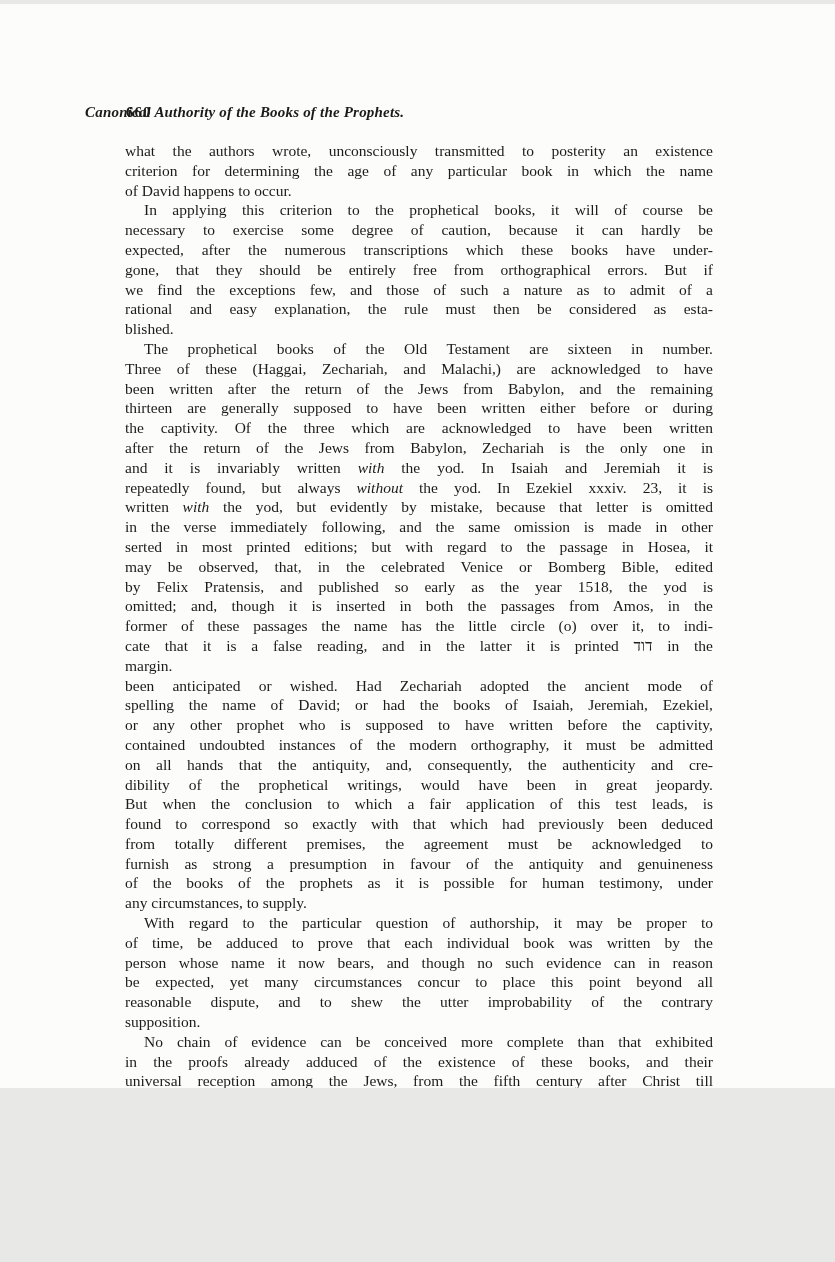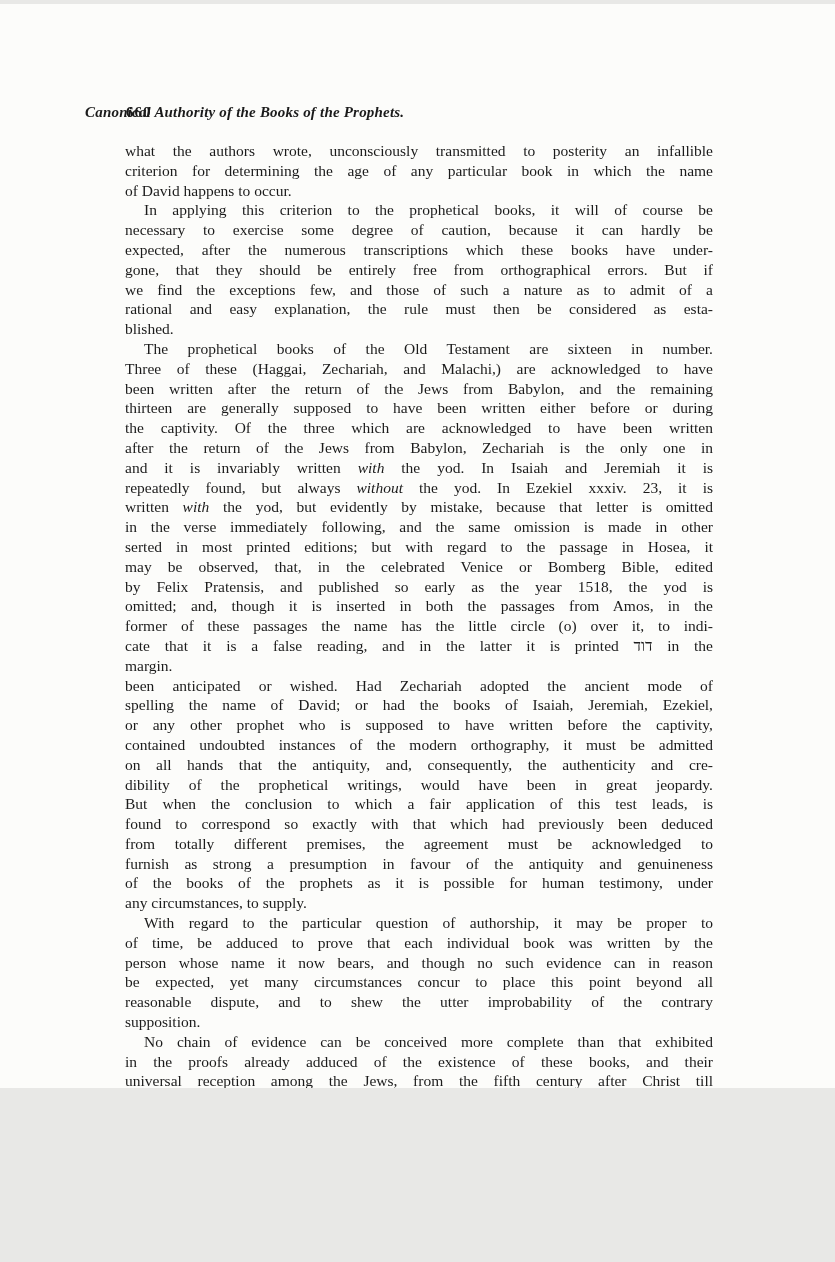--- a/index.html
+++ b/index.html
@@ -70,21 +70,21 @@
 <body>
 
 <div class="page">
   <div class="textblock">
     <div class="header">
       <span class="pagenum">660</span>
       <span class="running-title">Canonical Authority of the Books of the Prophets.</span>
     </div>
     <div class="body">
         <div class="para">
-          <div class="line"><span>what the authors wrote, unconsciously transmitted to posterity an infallible</span></div>
+          <div class="line"><span>what the authors wrote, unconsciously transmitted to posterity an existence</span></div>
           <div class="line"><span>criterion for determining the age of any particular book in which the name</span></div>
           <div class="line last"><span>of David happens to occur.</span></div>
         </div>
         <div class="para">
           <div class="line indent"><span>In applying this criterion to the prophetical books, it will of course be</span></div>
           <div class="line"><span>necessary to exercise some degree of caution, because it can hardly be</span></div>
           <div class="line"><span>expected, after the numerous transcriptions which these books have under-</span></div>
           <div class="line"><span>gone, that they should be entirely free from orthographical errors. But if</span></div>
           <div class="line"><span>we find the exceptions few, and those of such a nature as to admit of a</span></div>
           <div class="line"><span>rational and easy explanation, the rule must then be considered as esta-</span></div>

